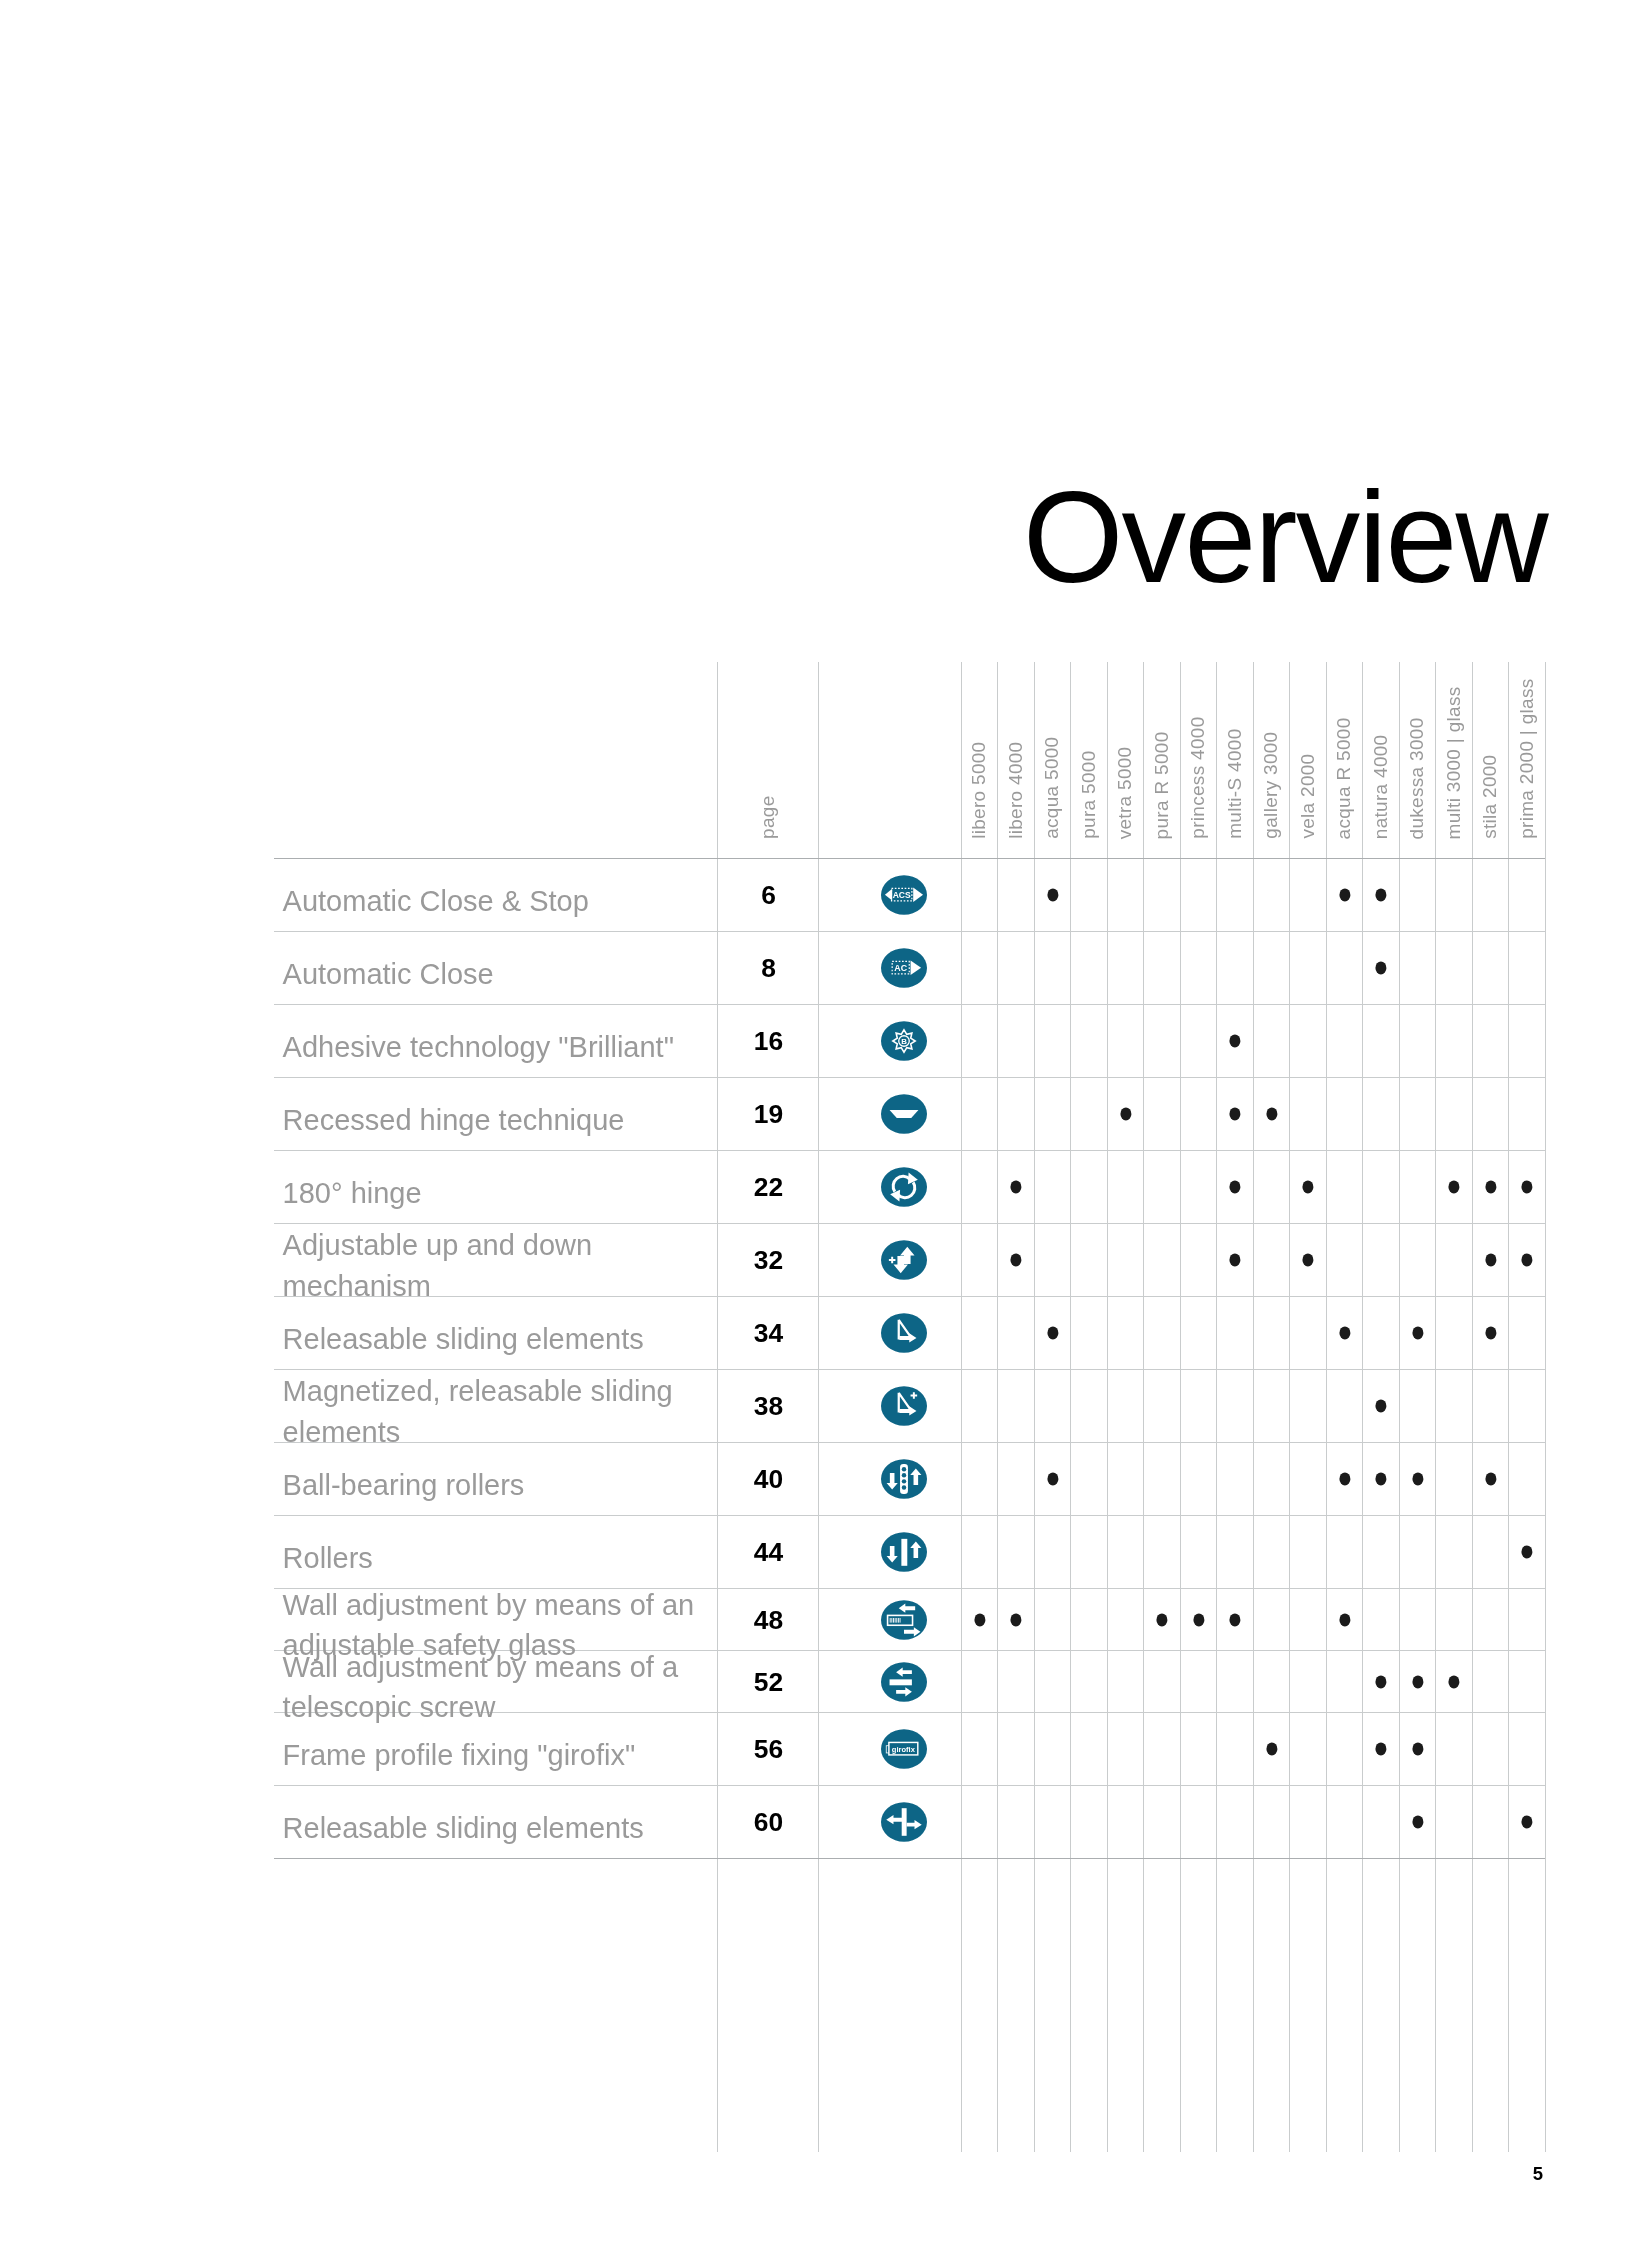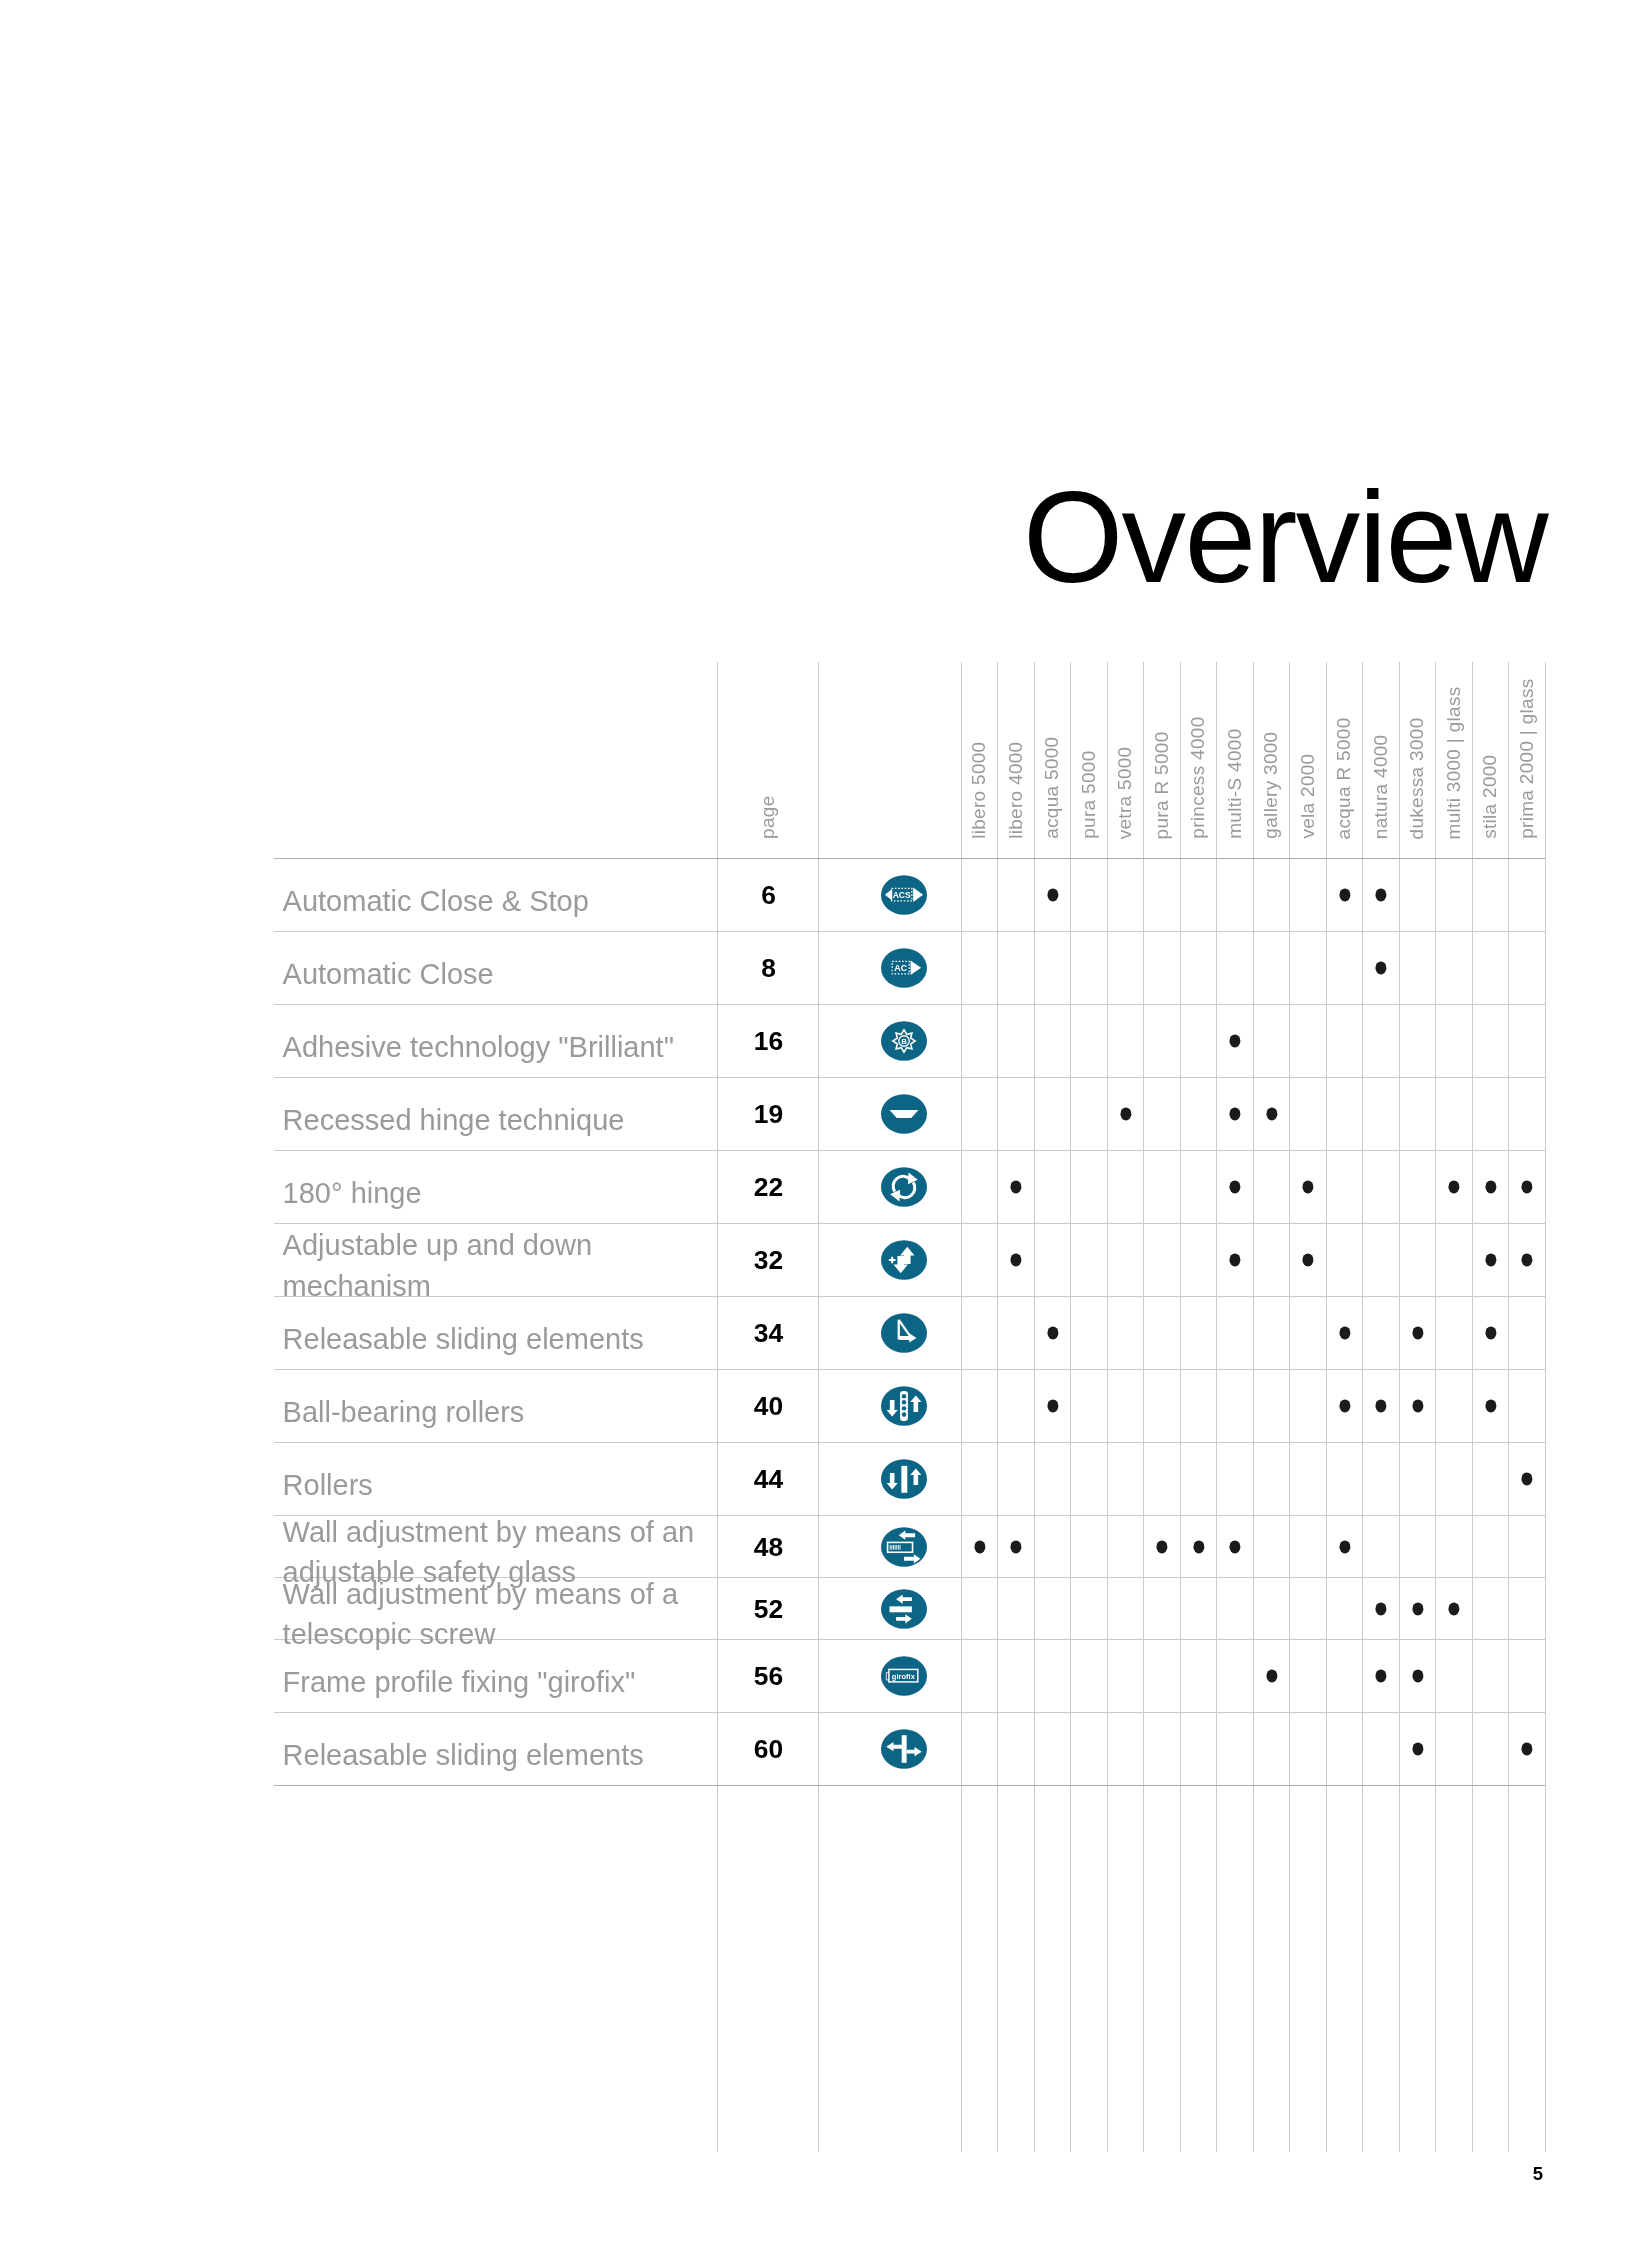--- a/index.html
+++ b/index.html
@@ -249,20 +249,33 @@
               <path d="M 27,10 V 40 M 27,10 L 48,40" fill="none" stroke="#ffffff" stroke-width="3.4"></path>
               <polygon points="54,37.5 43,30.5 43,34.5 28,34.5 28,40.5 43,40.5 43,44.5" fill="#ffffff"></polygon>
             </svg>
           </div>
           <div class="dot" style="left: 779px;"></div>
           <div class="dot" style="left: 1071px;"></div>
           <div class="dot" style="left: 1144px;"></div>
           <div class="dot" style="left: 1217px;"></div>
         </div>
         <div class="mrow">
+          <div class="rlabel">Magnetized, releasable sliding elements</div>
+          <div class="rpage">38</div>
+          <div class="ricon">
+            <svg width="46" height="40" viewBox="0 0 70 60">
+              <ellipse cx="35" cy="30" rx="35" ry="30" fill="#0d6586"></ellipse>
+              <path d="M 27,10 V 40 M 27,10 L 48,40" fill="none" stroke="#ffffff" stroke-width="3.4"></path>
+              <polygon points="54,37.5 43,30.5 43,34.5 28,34.5 28,40.5 43,40.5 43,44.5" fill="#ffffff"></polygon>
+              <path d="M 45,14 H 55 M 50,9 V 19" stroke="#ffffff" stroke-width="3"></path>
+            </svg>
+          </div>
+          <div class="dot" style="left: 1107px;"></div>
+        </div>
+        <div class="mrow">
           <div class="rlabel">Ball-bearing rollers</div>
           <div class="rpage">40</div>
           <div class="ricon">
             <svg width="46" height="40" viewBox="0 0 70 60">
               <ellipse cx="35" cy="30" rx="35" ry="30" fill="#0d6586"></ellipse>
               <rect x="29" y="7" width="12" height="46" rx="5" fill="#ffffff"></rect>
               <circle cx="35" cy="15" r="3.4" fill="#0d6586"></circle>
               <circle cx="35" cy="24.3" r="3.4" fill="#0d6586"></circle>
               <circle cx="35" cy="33.6" r="3.4" fill="#0d6586"></circle>
               <circle cx="35" cy="43" r="3.4" fill="#0d6586"></circle>

